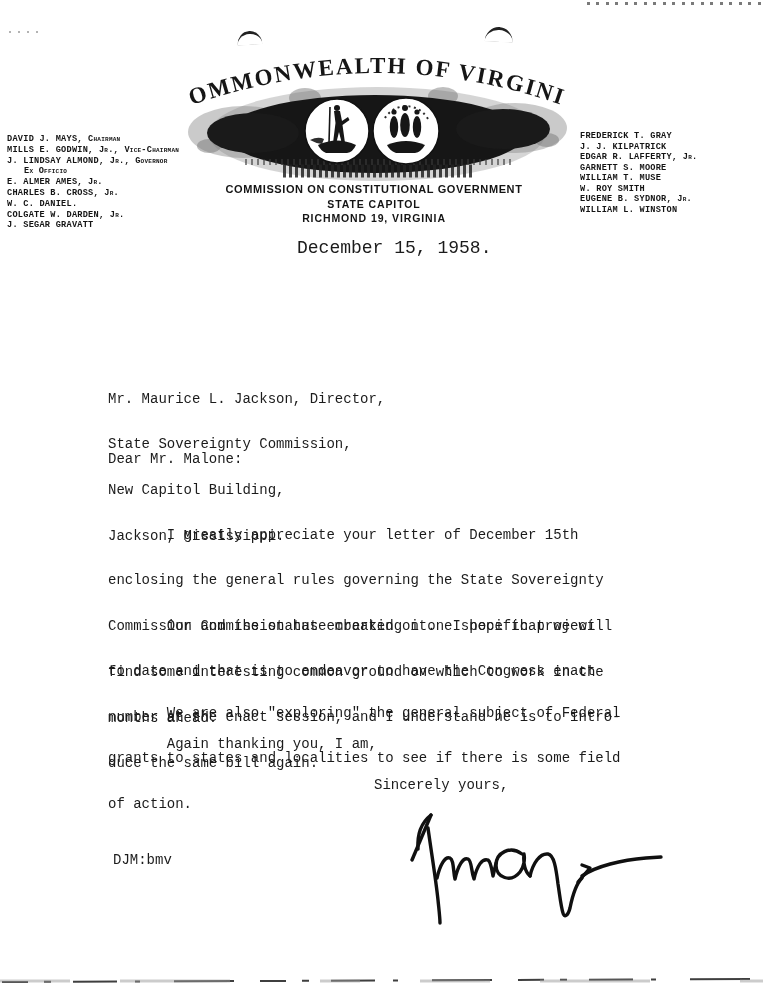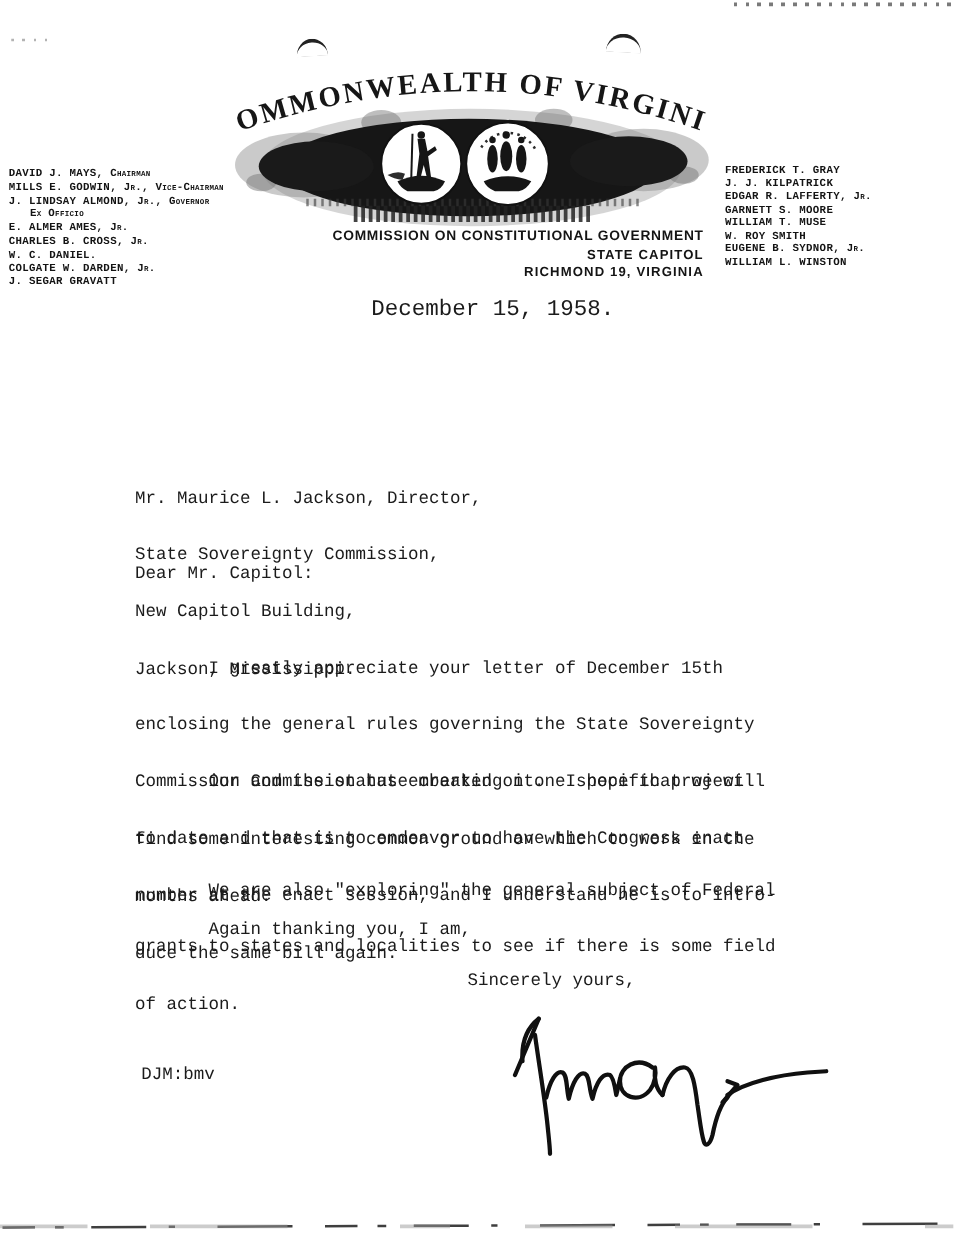--- a/index.html
+++ b/index.html
@@ -19,21 +19,21 @@
   
   .names{position:absolute;font-family:Liberation Mono, monospace;font-weight:bold;
     font-variant:small-caps;color:#141414;font-size:8.6px;letter-spacing:.25px;}
   .names-left{left:7px;top:134px;line-height:10.8px;}
   .names-right{left:580px;top:131px;line-height:10.5px;}
   .name-line{white-space:pre;}
   .exofficio{padding-left:17px;}
   
   .seal-svg{position:absolute;left:185px;top:50px;}
   
-  .org{position:absolute;left:185px;top:183px;width:378px;text-align:right;
+  .org{position:absolute;left:185px;top:183px;width:378px;text-align:center;
     font-family:"Liberation Sans",sans-serif;font-weight:bold;color:#141414;}
   .org-l1{font-size:11px;letter-spacing:.6px;margin-bottom:2.5px;white-space:pre;}
   .org-l2{font-size:10.5px;letter-spacing:.9px;margin-bottom:2.5px;white-space:pre;}
   .org-l3{font-size:10.5px;letter-spacing:.9px;white-space:pre;}
   
   .typed{position:absolute;white-space:pre;font-size:14px;line-height:15.3px;color:#1b1b1b;}
   .date{left:297px;top:241px;font-size:18px;}
   .address{left:108px;top:361px;}
   .salutation{left:108px;top:452px;}
   .para1{left:108px;top:497px;}
@@ -130,21 +130,21 @@
 
   <div class="typed date">December 15, 1958.</div>
 
   <div class="typed address">
     <div>Mr. Maurice L. Jackson, Director,</div>
     <div>State Sovereignty Commission,</div>
     <div>New Capitol Building,</div>
     <div>Jackson, Mississippi.</div>
   </div>
 
-  <div class="typed salutation">Dear Mr. Capitol:</div>
+  <div class="typed salutation">Dear Mr. Malone:</div>
 
   <div class="typed para1">
     <div>       I greatly appreciate your letter of December 15th</div>
     <div>enclosing the general rules governing the State Sovereignty</div>
     <div>Commission and the statute creating it.  I hope that we will</div>
     <div>find some interesting common ground on which to work in the</div>
     <div>months ahead.</div>
   </div>
 
   <div class="typed para2">

